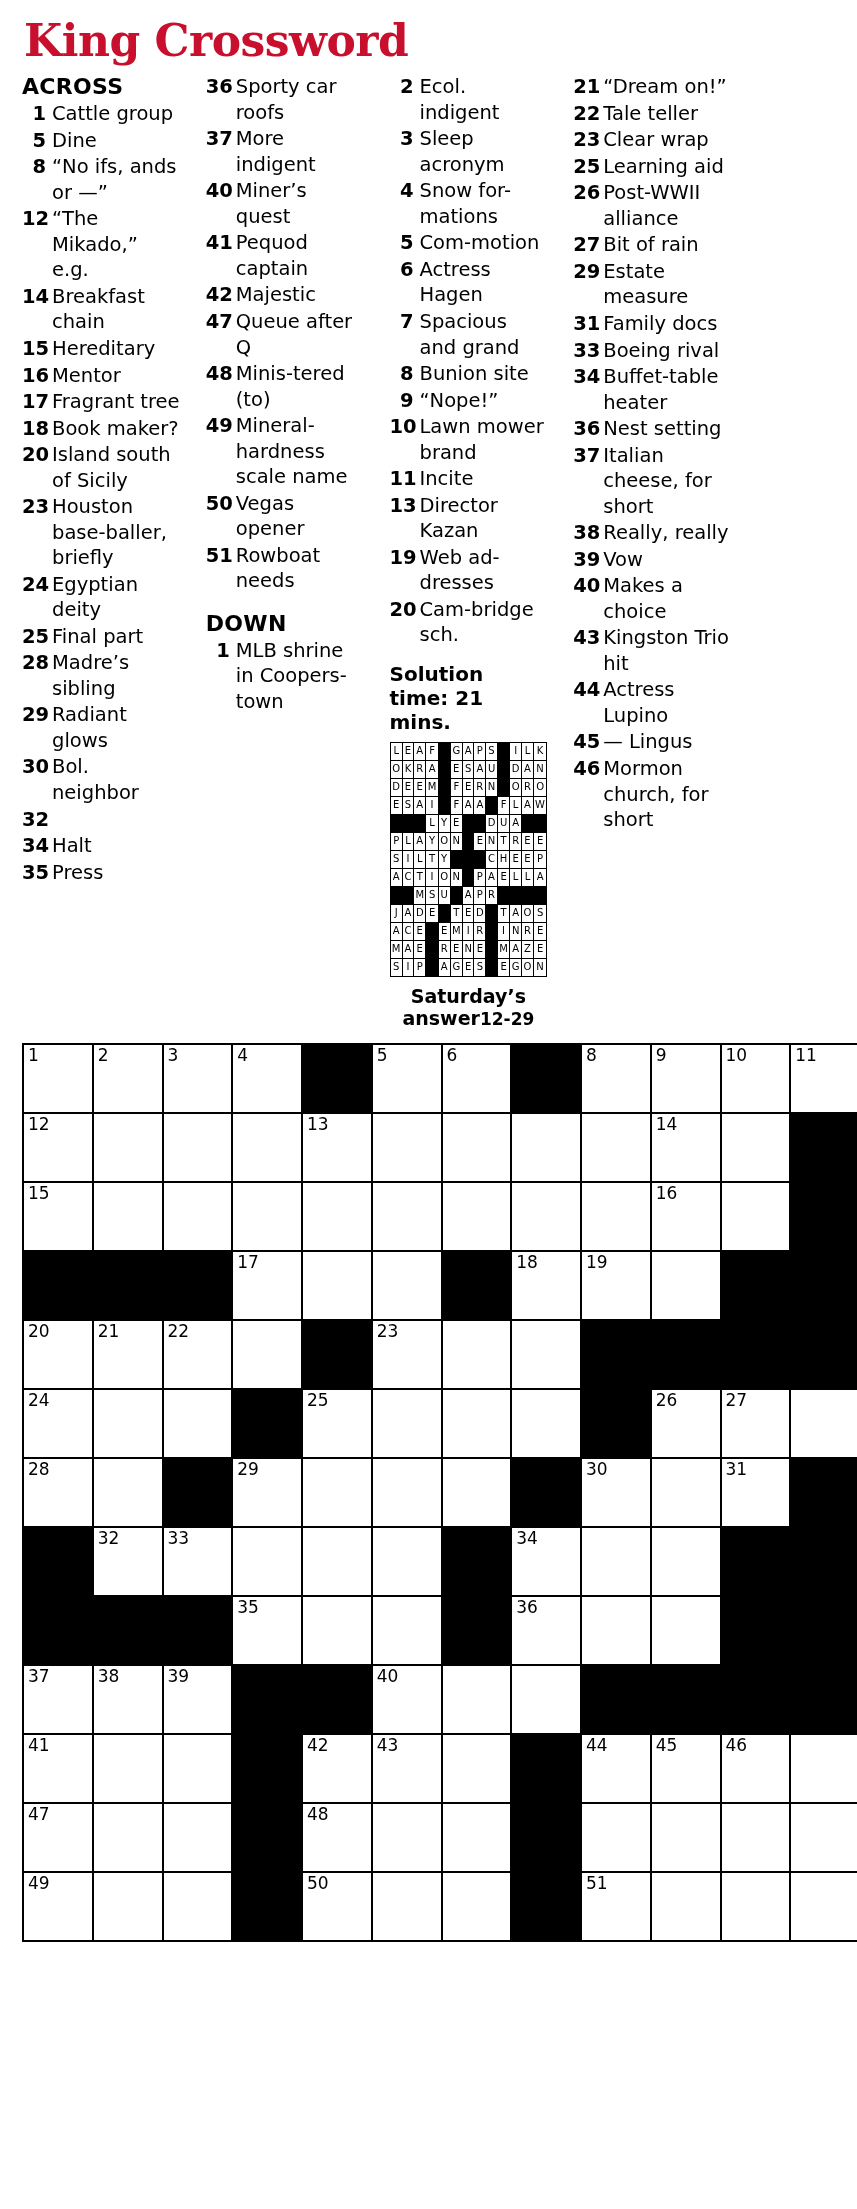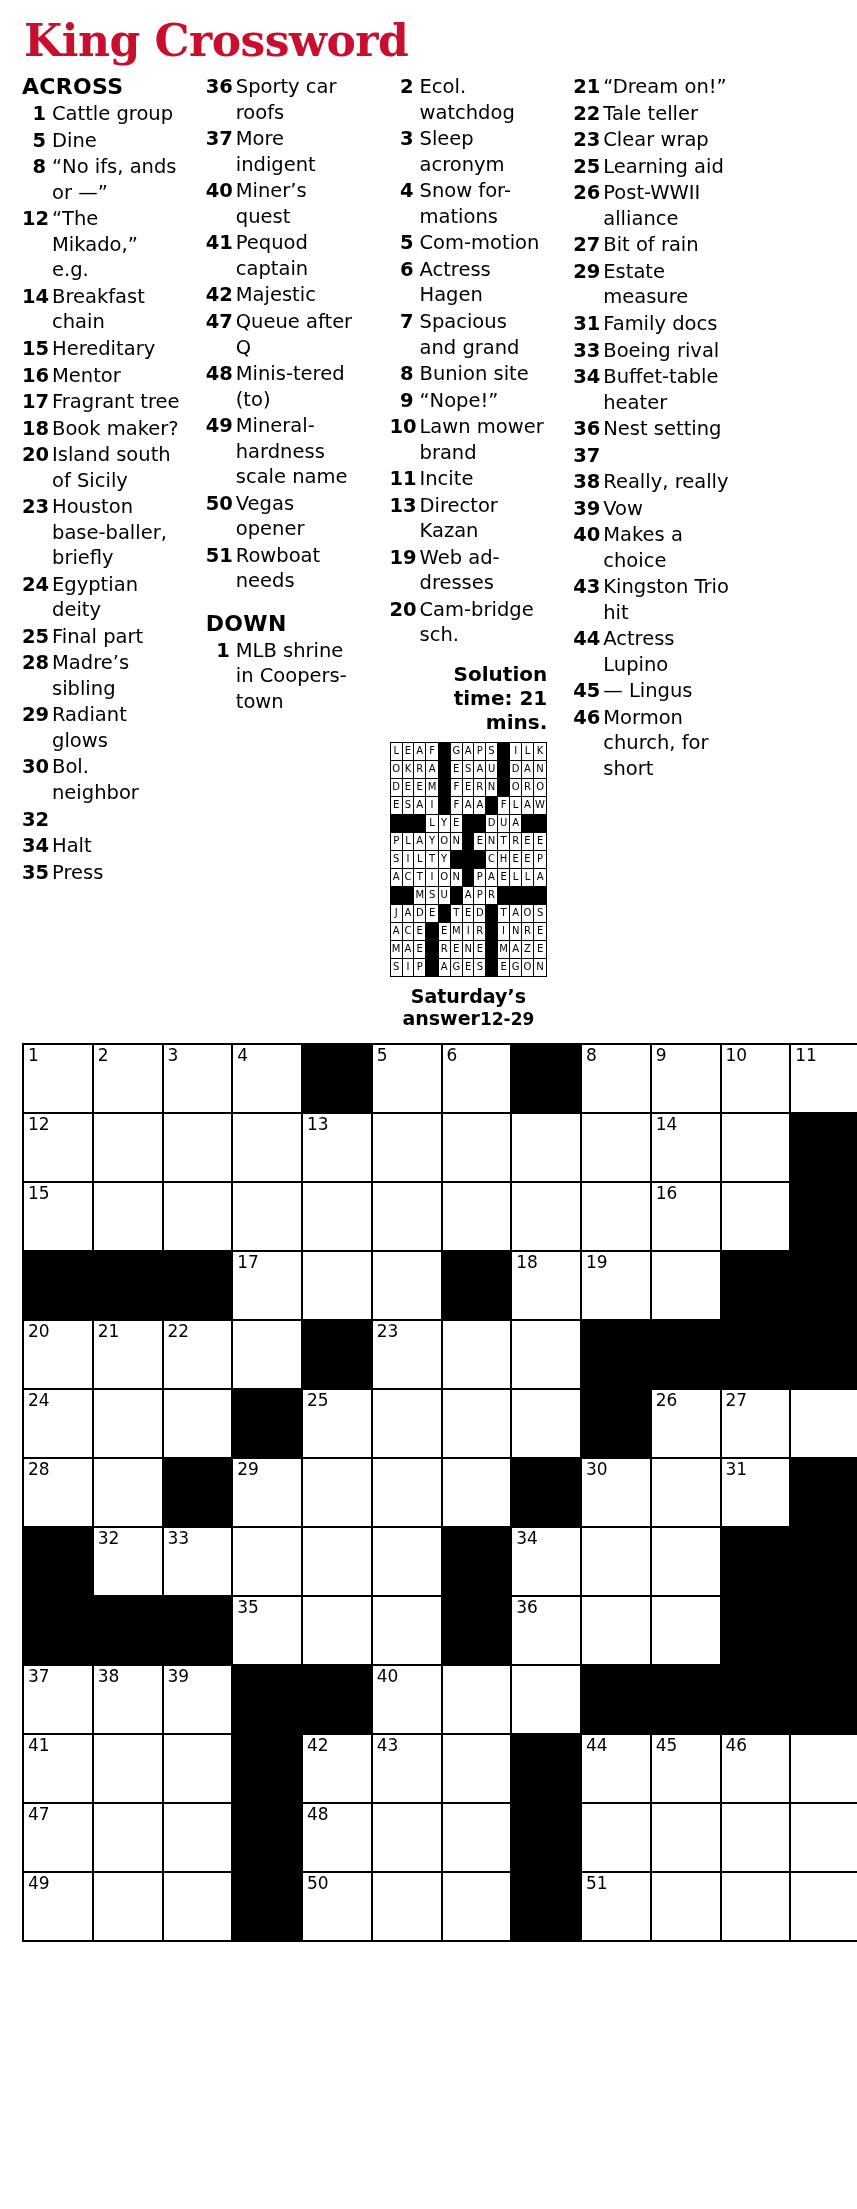--- a/index.html
+++ b/index.html
@@ -55,21 +55,21 @@
     font-weight: bold;
     padding-right: 6px;
     box-sizing: border-box;
   }
   .ctext {
     flex: 1;
   }
   .spacer { height: 16px; }
 
   .soltime {
-    text-align: right;
+    text-align: left;
     font-weight: bold;
     font-size: 20px;
     margin: 14px 0 8px 0;
   }
   .answer-wrap {
     display: flex;
     justify-content: center;
   }
   table.answer {
     border-collapse: collapse;
@@ -263,21 +263,21 @@
       <div class="secthead">DOWN</div>
       <div class="clue">
           <span class="cnum">1</span>
           <span class="ctext">MLB shrine in Coopers-town</span>
         </div>
     </div>
 
     <div class="col">
       <div class="clue">
           <span class="cnum">2</span>
-          <span class="ctext">Ecol. watchdog</span>
+          <span class="ctext">Ecol. indigent</span>
         </div>
       <div class="clue">
           <span class="cnum">3</span>
           <span class="ctext">Sleep acronym</span>
         </div>
       <div class="clue">
           <span class="cnum">4</span>
           <span class="ctext">Snow for-mations</span>
         </div>
       <div class="clue">
@@ -569,20 +569,21 @@
       <div class="clue">
           <span class="cnum">34</span>
           <span class="ctext">Buffet-table heater</span>
         </div>
       <div class="clue">
           <span class="cnum">36</span>
           <span class="ctext">Nest setting</span>
         </div>
       <div class="clue">
           <span class="cnum">37</span>
+          <span class="ctext">Italian cheese, for short</span>
         </div>
       <div class="clue">
           <span class="cnum">38</span>
           <span class="ctext">Really, really</span>
         </div>
       <div class="clue">
           <span class="cnum">39</span>
           <span class="ctext">Vow</span>
         </div>
       <div class="clue">

